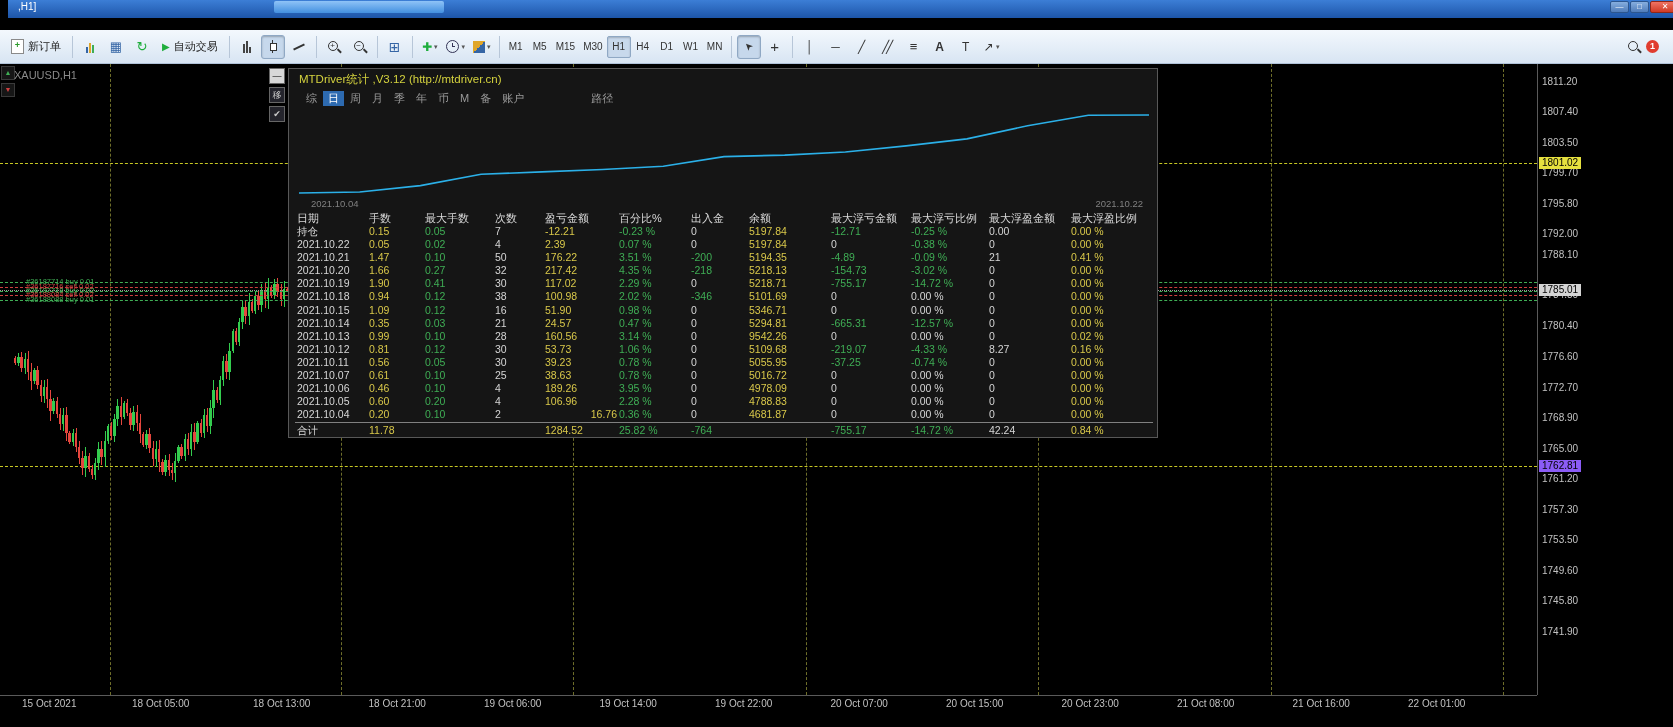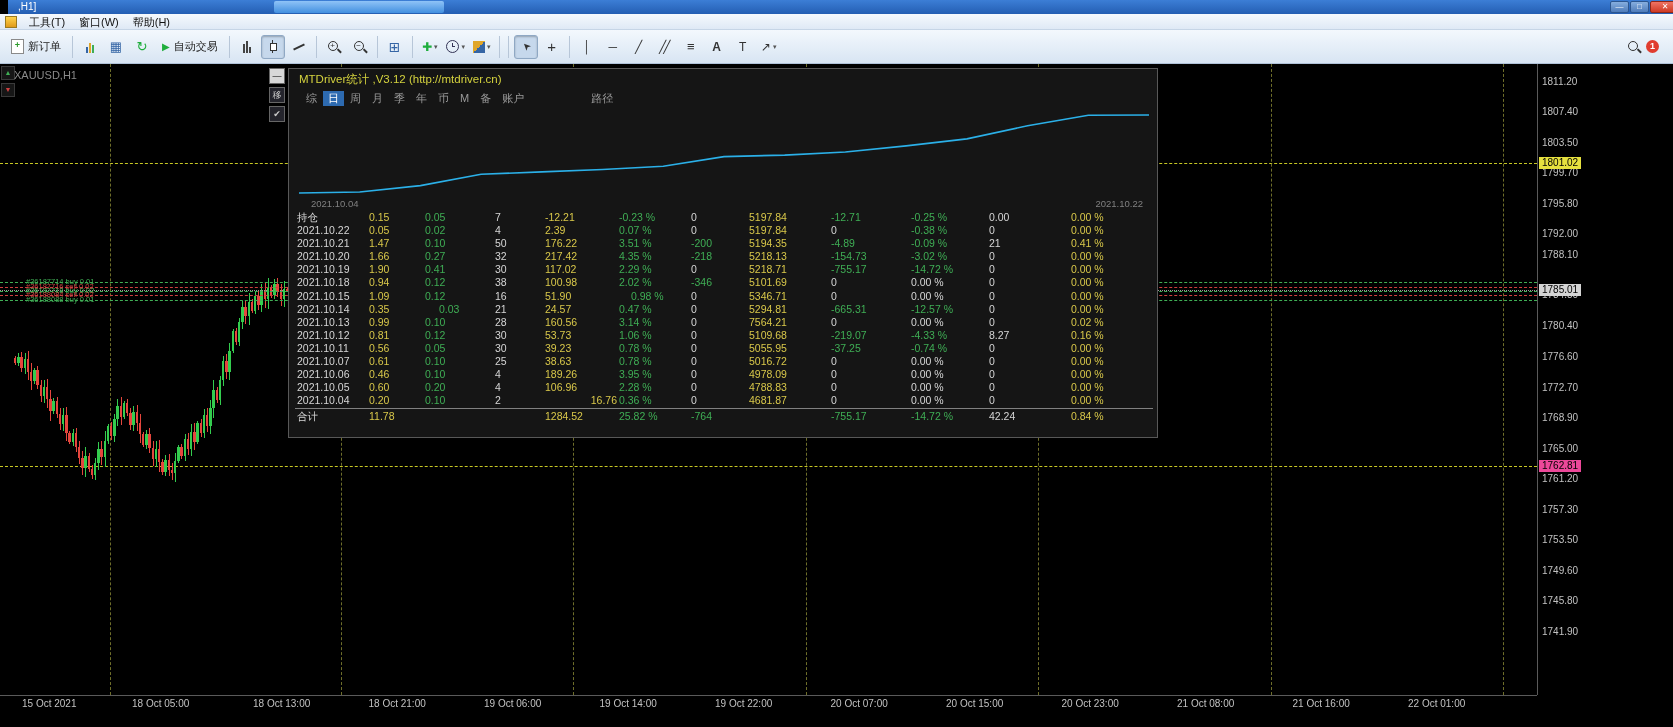--- a/index.html
+++ b/index.html
@@ -103,28 +103,20 @@
 <div id="screen">
 
   <div class="titlebar">
     <span class="tb-title">,H1]</span>
     <div class="tb-glass"></div>
     <div class="winbtn min">—</div>
     <div class="winbtn max">□</div>
     <div class="winbtn close">✕</div>
   </div>
 
-  <div class="menubar">
-    <div class="appicon"></div>
-    <div style="display:flex;">
-        <div class="menu-item">工具(T)</div>
-        <div class="menu-item">窗口(W)</div>
-        <div class="menu-item">帮助(H)</div>
-      </div>
-  </div>
 
   <div class="toolbar">
     <div class="tbtn labeled">
       <span class="ic-page">+</span>
       <span>新订单</span>
     </div>
     <div class="sep"></div>
     <div class="tbtn">
       <span class="ic-bars">
           <i style="height:6px"></i>
@@ -183,20 +175,31 @@
     </div>
     <div class="tbtn">
       <span class="ic-clock"></span>
       <span class="caret">▾</span>
     </div>
     <div class="tbtn">
       <span class="ic-tpl"></span>
       <span class="caret">▾</span>
     </div>
     <div class="sep"></div>
+    <div style="display:flex;">
+        <div class="tf">M1</div>
+        <div class="tf">M5</div>
+        <div class="tf">M15</div>
+        <div class="tf">M30</div>
+        <div class="tf active">H1</div>
+        <div class="tf">H4</div>
+        <div class="tf">D1</div>
+        <div class="tf">W1</div>
+        <div class="tf">MN</div>
+      </div>
     <div class="sep"></div>
     <div class="tbtn pressed">
       <span class="rot135" style="font-size:10px;">➤</span>
     </div>
     <div class="tbtn">
       <span style="font-size:15px;font-weight:300;">+</span>
     </div>
     <div class="sep"></div>
     <div class="tbtn">
       <span>│</span>
@@ -447,21 +450,21 @@
         <div class="plab" style="top: 347.714px;">1768.90</div>
         <div class="plab" style="top: 378.667px;">1765.00</div>
         <div class="plab" style="top: 408.825px;">1761.20</div>
         <div class="plab" style="top: 439.778px;">1757.30</div>
         <div class="plab" style="top: 469.937px;">1753.50</div>
         <div class="plab" style="top: 500.889px;">1749.60</div>
         <div class="plab" style="top: 531.048px;">1745.80</div>
         <div class="plab" style="top: 562px;">1741.90</div>
         <div class="pbox" style="top: 92.7937px; background: rgb(230, 225, 63);">1801.02</div>
         <div class="pbox" style="top: 219.857px; background: rgb(212, 212, 212);">1785.01</div>
-        <div class="pbox" style="top: 396.048px; background: #ec4899;">1762.81</div>
+        <div class="pbox" style="top: 396.048px; background: #8b5cf6;">1762.81</div>
       </div>
     <div style="position:absolute;left:0;top:0;width:1537px;height:663px;">
         <div class="tlab" style="left: 22px;">15 Oct 2021</div>
         <div class="tlab" style="left: 132px;">18 Oct 05:00</div>
         <div class="tlab" style="left: 253px;">18 Oct 13:00</div>
         <div class="tlab" style="left: 368.5px;">18 Oct 21:00</div>
         <div class="tlab" style="left: 484px;">19 Oct 06:00</div>
         <div class="tlab" style="left: 599.5px;">19 Oct 14:00</div>
         <div class="tlab" style="left: 715px;">19 Oct 22:00</div>
         <div class="tlab" style="left: 830.5px;">20 Oct 07:00</div>
@@ -491,20 +494,34 @@
         <div class="ptab">备</div>
         <div class="ptab">账户</div>
         <div class="ptab path">路径</div>
       </div>
     <svg class="pcurve" width="850" height="90" viewBox="0 0 850 90" preserveAspectRatio="none">
         <polyline points="0.0,86.0 60.7,85.0 121.4,78.6 182.1,67.2 242.9,64.9 303.6,62.5 364.3,59.3 425.0,49.6 485.7,48.1 546.4,45.0 607.1,38.9 667.9,31.9 728.6,18.8 789.3,8.2 850.0,8.0" fill="none" stroke="#2bb0e8" stroke-width="1.6"></polyline>
       </svg>
     <div class="pcurve-label" style="left:22px;top:129px;">2021.10.04</div>
     <div class="pcurve-label" style="right:14px;top:129px;">2021.10.22</div>
     <div class="stats">
+        <div class="trow thead" style="grid-template-columns: 72px 56px 70px 50px 74px 72px 58px 82px 80px 78px 82px 84px;">
+          <div class="tcell" style="color: rgb(216, 216, 216);">日期</div>
+          <div class="tcell" style="color: rgb(216, 216, 216);">手数</div>
+          <div class="tcell" style="color: rgb(216, 216, 216);">最大手数</div>
+          <div class="tcell" style="color: rgb(216, 216, 216);">次数</div>
+          <div class="tcell" style="color: rgb(216, 216, 216);">盈亏金额</div>
+          <div class="tcell" style="color: rgb(216, 216, 216);">百分比%</div>
+          <div class="tcell" style="color: rgb(216, 216, 216);">出入金</div>
+          <div class="tcell" style="color: rgb(216, 216, 216);">余额</div>
+          <div class="tcell" style="color: rgb(216, 216, 216);">最大浮亏金额</div>
+          <div class="tcell" style="color: rgb(216, 216, 216);">最大浮亏比例</div>
+          <div class="tcell" style="color: rgb(216, 216, 216);">最大浮盈金额</div>
+          <div class="tcell" style="color: rgb(216, 216, 216);">最大浮盈比例</div>
+        </div>
         <div class="trow" style="grid-template-columns: 72px 56px 70px 50px 74px 72px 58px 82px 80px 78px 82px 84px;">
           <div class="tcell" style="color: rgb(214, 214, 214);">持仓</div>
           <div class="tcell" style="color: rgb(217, 200, 74);">0.15</div>
           <div class="tcell" style="color: rgb(63, 174, 85);">0.05</div>
           <div class="tcell" style="color: rgb(214, 214, 214);">7</div>
           <div class="tcell" style="color: rgb(217, 200, 74);">-12.21</div>
           <div class="tcell" style="color: rgb(63, 174, 85);">-0.23 %</div>
           <div class="tcell" style="color: rgb(214, 214, 214);">0</div>
           <div class="tcell" style="color: rgb(217, 200, 74);">5197.84</div>
           <div class="tcell" style="color: rgb(63, 174, 85);">-12.71</div>
@@ -581,51 +598,51 @@
           <div class="tcell" style="color: rgb(214, 214, 214);">0.00 %</div>
           <div class="tcell" style="color: rgb(214, 214, 214);">0</div>
           <div class="tcell" style="color: rgb(217, 200, 74);">0.00 %</div>
         </div>
         <div class="trow" style="grid-template-columns: 72px 56px 70px 50px 74px 72px 58px 82px 80px 78px 82px 84px;">
           <div class="tcell" style="color: rgb(214, 214, 214);">2021.10.15</div>
           <div class="tcell" style="color: rgb(217, 200, 74);">1.09</div>
           <div class="tcell" style="color: rgb(63, 174, 85);">0.12</div>
           <div class="tcell" style="color: rgb(214, 214, 214);">16</div>
           <div class="tcell" style="color: rgb(217, 200, 74);">51.90</div>
-          <div class="tcell" style="color: rgb(63, 174, 85); margin-left: 12px;">0.98 %</div>
+          <div class="tcell" style="color: rgb(63, 174, 85);">0.98 %</div>
           <div class="tcell" style="color: rgb(214, 214, 214);">0</div>
           <div class="tcell" style="color: rgb(217, 200, 74);">5346.71</div>
           <div class="tcell" style="color: rgb(214, 214, 214);">0</div>
           <div class="tcell" style="color: rgb(214, 214, 214);">0.00 %</div>
           <div class="tcell" style="color: rgb(214, 214, 214);">0</div>
           <div class="tcell" style="color: rgb(217, 200, 74);">0.00 %</div>
         </div>
         <div class="trow" style="grid-template-columns: 72px 56px 70px 50px 74px 72px 58px 82px 80px 78px 82px 84px;">
           <div class="tcell" style="color: rgb(214, 214, 214);">2021.10.14</div>
           <div class="tcell" style="color: rgb(217, 200, 74);">0.35</div>
-          <div class="tcell" style="color: rgb(63, 174, 85); margin-left: 14px;">0.03</div>
+          <div class="tcell" style="color: rgb(63, 174, 85);">0.03</div>
           <div class="tcell" style="color: rgb(214, 214, 214);">21</div>
           <div class="tcell" style="color: rgb(217, 200, 74);">24.57</div>
           <div class="tcell" style="color: rgb(63, 174, 85);">0.47 %</div>
           <div class="tcell" style="color: rgb(214, 214, 214);">0</div>
           <div class="tcell" style="color: rgb(217, 200, 74);">5294.81</div>
           <div class="tcell" style="color: rgb(63, 174, 85);">-665.31</div>
           <div class="tcell" style="color: rgb(63, 174, 85);">-12.57 %</div>
           <div class="tcell" style="color: rgb(214, 214, 214);">0</div>
           <div class="tcell" style="color: rgb(217, 200, 74);">0.00 %</div>
         </div>
         <div class="trow" style="grid-template-columns: 72px 56px 70px 50px 74px 72px 58px 82px 80px 78px 82px 84px;">
           <div class="tcell" style="color: rgb(214, 214, 214);">2021.10.13</div>
           <div class="tcell" style="color: rgb(217, 200, 74);">0.99</div>
           <div class="tcell" style="color: rgb(63, 174, 85);">0.10</div>
           <div class="tcell" style="color: rgb(214, 214, 214);">28</div>
           <div class="tcell" style="color: rgb(217, 200, 74);">160.56</div>
           <div class="tcell" style="color: rgb(63, 174, 85);">3.14 %</div>
           <div class="tcell" style="color: rgb(214, 214, 214);">0</div>
-          <div class="tcell" style="color: rgb(217, 200, 74);">7564.21</div>
+          <div class="tcell" style="color: rgb(217, 200, 74);">9542.26</div>
           <div class="tcell" style="color: rgb(214, 214, 214);">0</div>
           <div class="tcell" style="color: rgb(214, 214, 214);">0.00 %</div>
           <div class="tcell" style="color: rgb(214, 214, 214);">0</div>
           <div class="tcell" style="color: rgb(217, 200, 74);">0.02 %</div>
         </div>
         <div class="trow" style="grid-template-columns: 72px 56px 70px 50px 74px 72px 58px 82px 80px 78px 82px 84px;">
           <div class="tcell" style="color: rgb(214, 214, 214);">2021.10.12</div>
           <div class="tcell" style="color: rgb(217, 200, 74);">0.81</div>
           <div class="tcell" style="color: rgb(63, 174, 85);">0.12</div>
           <div class="tcell" style="color: rgb(214, 214, 214);">30</div>

